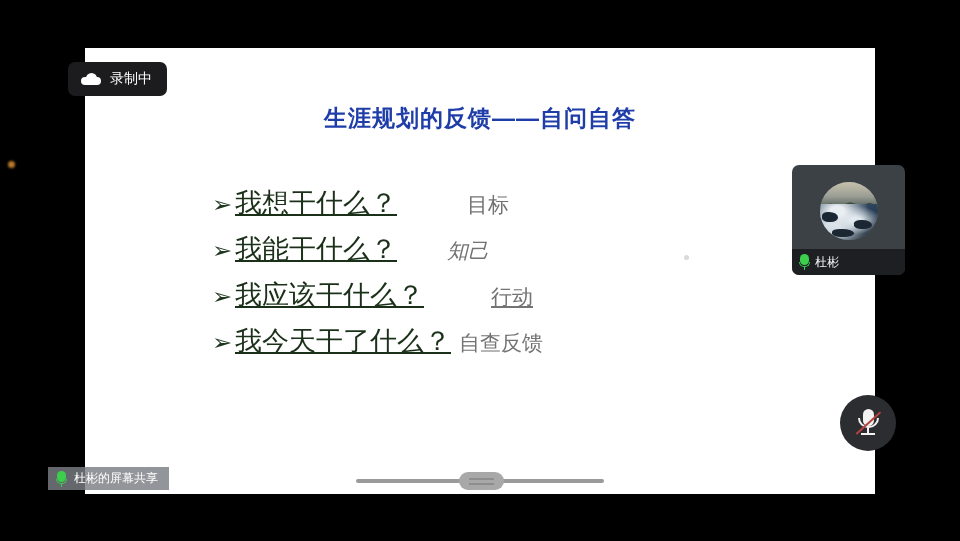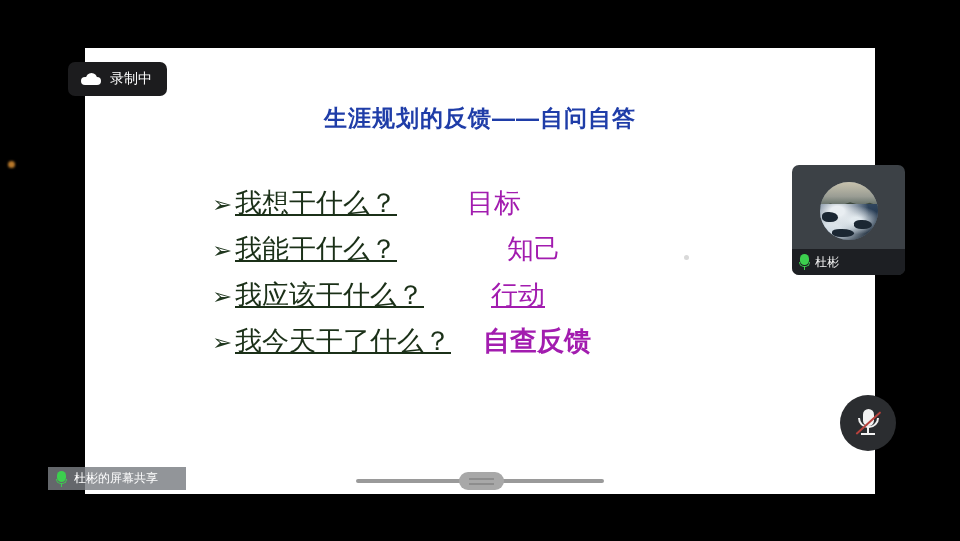--- a/index.html
+++ b/index.html
@@ -66,31 +66,31 @@
     transform: scaleX(1.1);
   }
   .bullet-q {
     color: #1b3018;
     font-size: 27px;
     font-weight: normal;
     white-space: nowrap;
     text-decoration: underline;
   }
   .bullet-a {
-    color: #a21caf;
-    font-size: 27px;
+    color: #737373;
+    font-size: 21px;
     font-weight: normal;
     white-space: nowrap;
     margin-left: auto;
     text-align: center;
   }
   .r0 .bullet-a { margin-left: 70px; }
-  .r1 .bullet-a { margin-left: 110px; }
+  .r1 .bullet-a { margin-left: 50px; font-style: italic; }
   .r2 .bullet-a { margin-left: 67px; text-decoration: underline; }
-  .r3 .bullet-a { margin-left: 32px; font-weight: bold; }
+  .r3 .bullet-a { margin-left: 8px; }
   .spacer { flex: 1 1 auto; }
 
   #slide-artifact {
     position: absolute;
     left: 599px;
     top: 207px;
     width: 5px;
     height: 5px;
     background: #d9d9d9;
     border-radius: 50%;
@@ -294,21 +294,21 @@
 
   
   #share-indicator {
     position: absolute;
     left: 48px;
     top: 467px;
     height: 23px;
     display: flex;
     align-items: center;
     gap: 7px;
-    padding: 0 28px 0 8px;
+    padding: 0 11px 0 8px;
     background: rgba(122,126,130,0.82);
   }
   #share-indicator .label {
     color: #ffffff;
     font-size: 12px;
     white-space: nowrap;
   }
 
   
   #view-slider {

